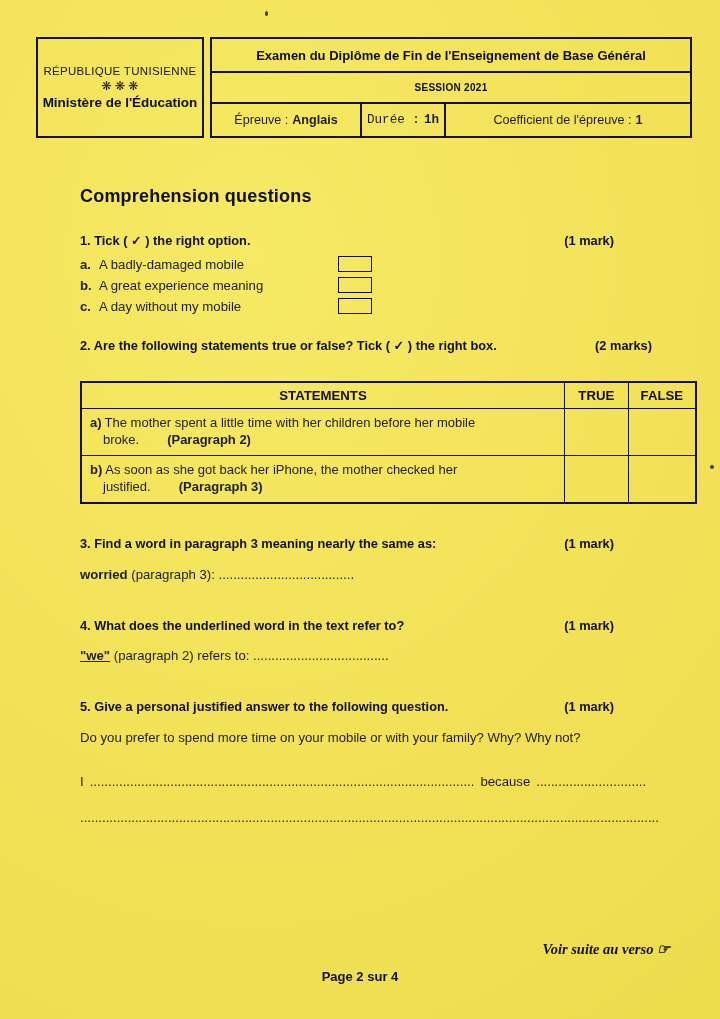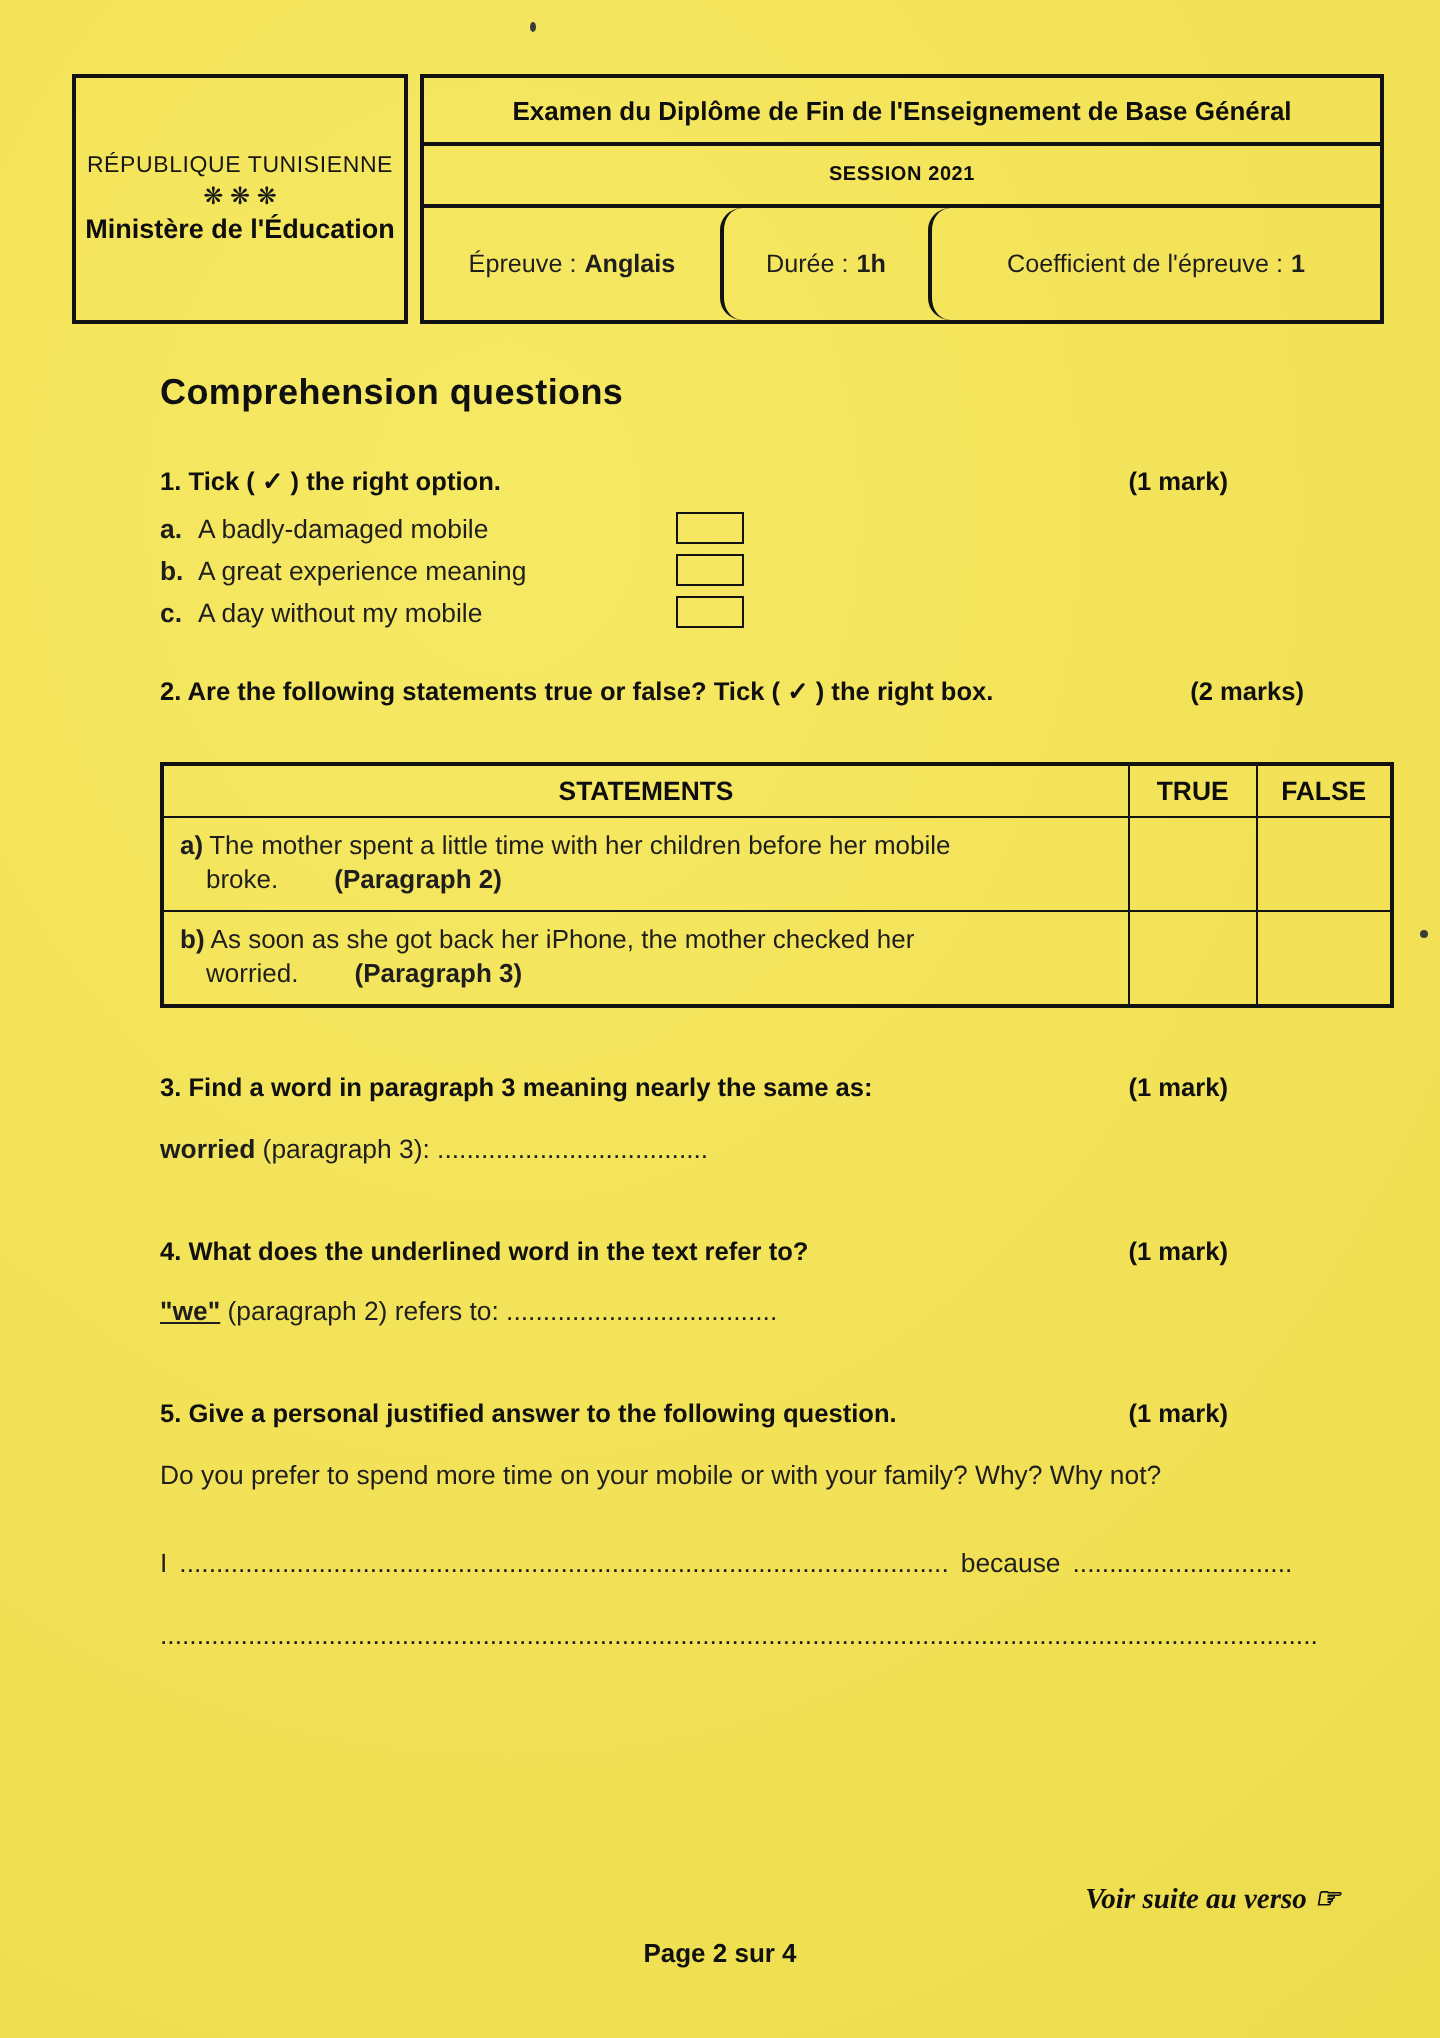--- a/index.html
+++ b/index.html
@@ -16,23 +16,23 @@
     width:168px; border:2px solid #121212; text-align:center;
     display:flex; flex-direction:column; justify-content:center; gap:3px; padding:6px 4px;
   }
   .country { font-size:11.5px; letter-spacing:0.3px; color:#161616; }
   .stars { font-size:12px; line-height:1; color:#161616; }
   .ministry { font-size:13.5px; font-weight:bold; color:#0e0e0e;text-align:center; }
   .hright { flex:1; border:2px solid #121212; display:flex; flex-direction:column; }
   .htitle { font-weight:bold; font-size:13px; text-align:center; padding:9px 4px 8px; border-bottom:2px solid #121212; color:#0e0e0e; }
   .hsession { font-weight:bold; font-size:10px; text-align:center; padding:9px 4px; border-bottom:2px solid #121212; letter-spacing:0.3px; color:#0e0e0e; }
   .hrow3 { display:flex; font-size:12.6px; flex:1; align-items:stretch; }
-  .hcell { padding:21px 5px; text-align:center; white-space:nowrap;border-radius:11px; }
+  .hcell { padding:9px 5px; text-align:center; white-space:nowrap; }
   .hcell.c1 { width:148px; }
-  .hcell.c2 { width:104px; }
+  .hcell.c2 { width:84px;font-family:Liberation Mono, monospace; }
   .hcell.c3 { flex:1; }
   .hcell + .hcell { border-left:2px solid #121212; }
   .hval { font-weight:bold; margin-left:4px; }
   
   .content { position:absolute; left:80px; top:186px; width:580px; }
   .section-title { font-size:18px; font-weight:bold; color:#101010; letter-spacing:0.2px; }
   .qline { display:flex; margin-top:26px; font-size:12.8px; font-weight:bold; white-space:nowrap; color:#101010; }
   .marks { margin-left:auto; margin-right:46px; }
   .qline.q2 { margin-top:24px; }
   .qline.q2 .marks { margin-right:8px; }
@@ -149,21 +149,21 @@
           <td class="statement">
             <div class="s-line1"><b class="s-label">a)</b><span>The mother spent a little time with her children before her mobile</span></div>
             <div class="s-line2"><span>broke.</span><b class="s-ref">(Paragraph 2)</b></div>
           </td>
           <td class="tick-cell"></td>
           <td class="tick-cell"></td>
         </tr>
         <tr>
           <td class="statement">
             <div class="s-line1"><b class="s-label">b)</b><span>As soon as she got back her iPhone, the mother checked her</span></div>
-            <div class="s-line2"><span>worried.</span><b class="s-ref">(Paragraph 3)</b></div>
+            <div class="s-line2"><span>justified.</span><b class="s-ref">(Paragraph 3)</b></div>
           </td>
           <td class="tick-cell"></td>
           <td class="tick-cell"></td>
         </tr>
       </tbody>
     </table>
 
     <div class="qline q3">
       <span class="qprompt">3. Find a word in paragraph 3 meaning nearly the same as:</span>
       <span class="marks">(1 mark)</span>

